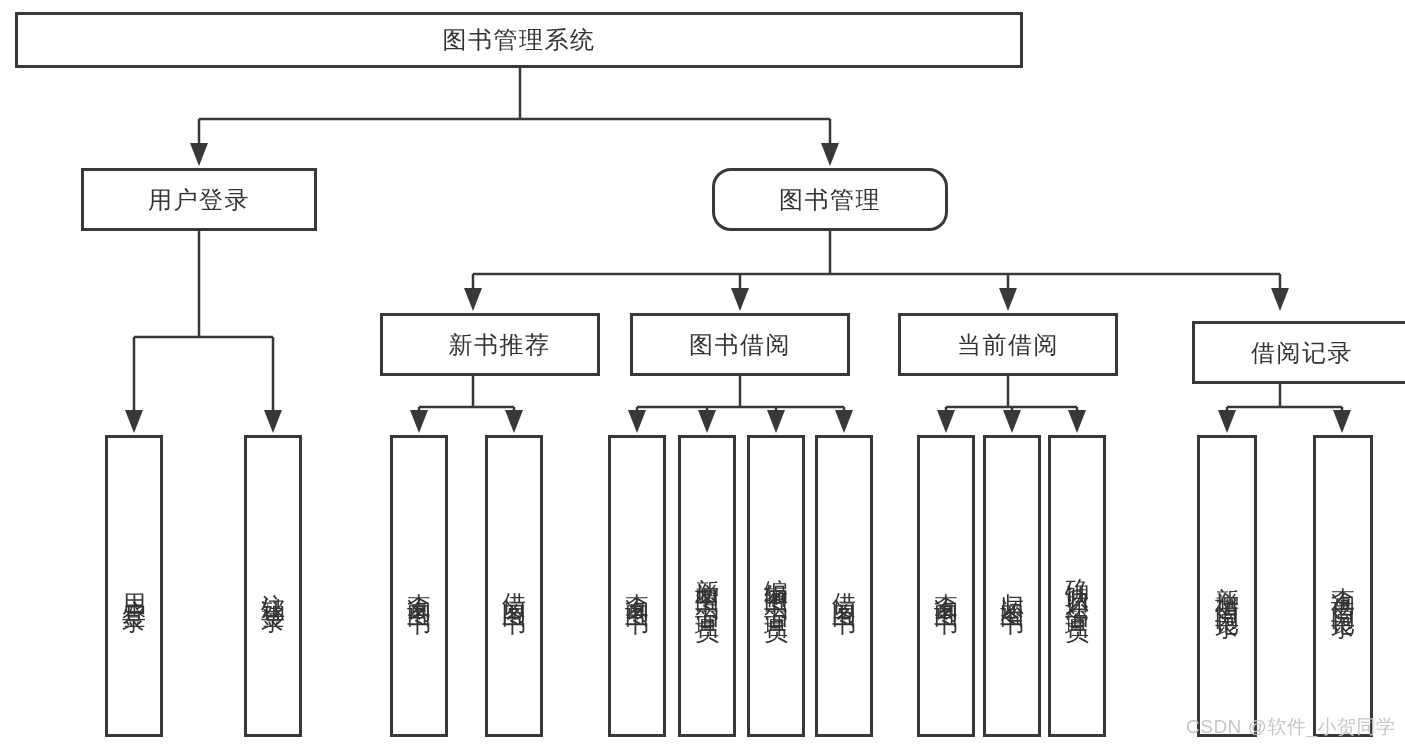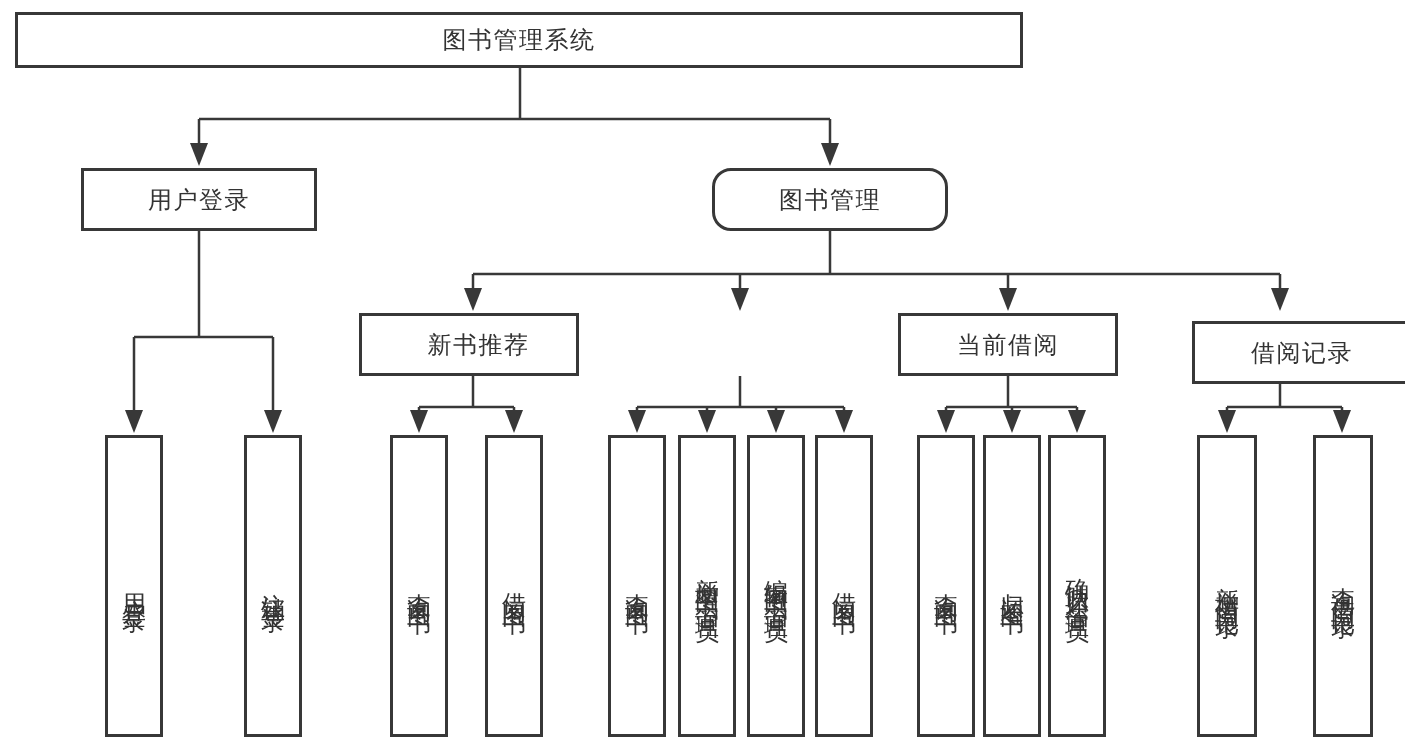--- a/index.html
+++ b/index.html
@@ -93,22 +93,25 @@
     <span class="h-label">图书管理系统</span>
   </div>
 
   <div class="node lvl2" style="left:81px;">
     <span class="h-label">用户登录</span>
   </div>
   <div class="node lvl2" style="left:712px;border-radius:19px;">
     <span class="h-label">图书管理</span>
   </div>
 
-  <div class="node lvl3" style="left:359px;padding-left:19px;">
+  <div class="node lvl3" style="left:380px;padding-left:19px;">
     <span class="h-label">新书推荐</span>
+  </div>
+  <div class="node lvl3" style="left:630px;">
+    <span class="h-label">图书借阅</span>
   </div>
   <div class="node lvl3" style="left:898px;text-align:center;">
     <span class="h-label">当前借阅</span>
   </div>
   <div class="node lvl3" style="left:1192px;margin-top:8px;">
     <span class="h-label">借阅记录</span>
   </div>
 
   <div class="node leaf" style="left:105px;">
     <span class="v-label">用户登录</span>
@@ -143,14 +146,15 @@
   <div class="node leaf" style="left:1048px;">
     <span class="v-label">确认归还（管理员）</span>
   </div>
   <div class="node leaf" style="left:1197px;width:60px;">
     <span class="v-label">新增借阅记录</span>
   </div>
   <div class="node leaf" style="left:1313px;width:60px;">
     <span class="v-label">查询借阅记录</span>
   </div>
 
+  <div class="watermark">CSDN @软件_小贺同学</div>
 
 </div>
 
 </body></html>

